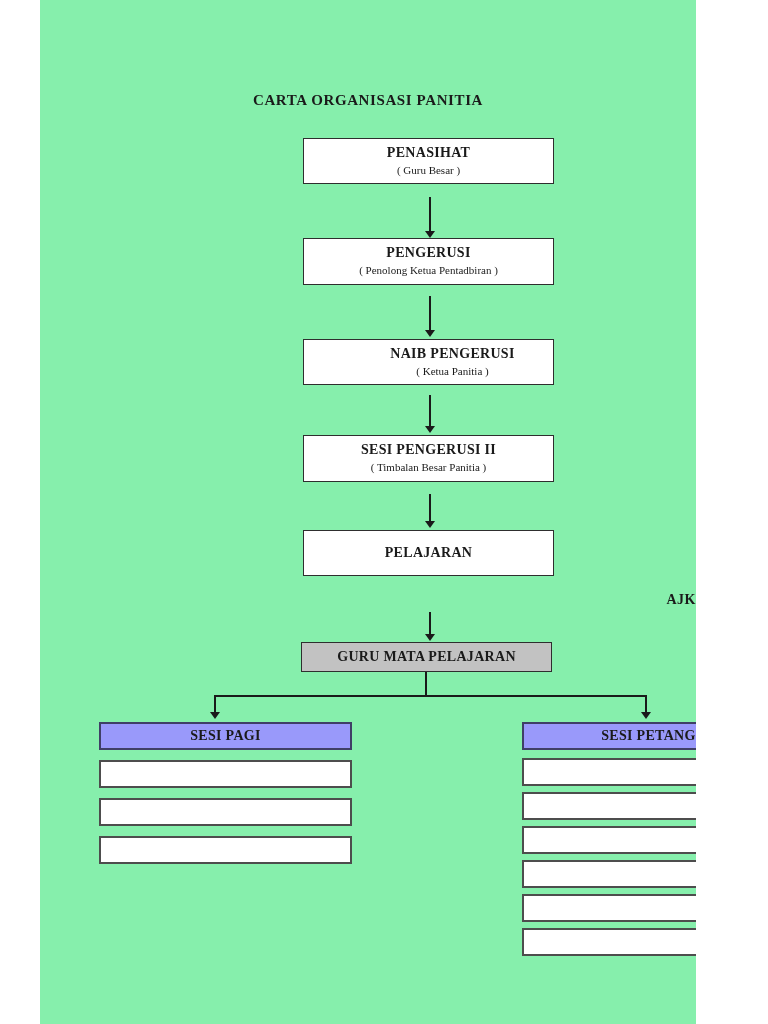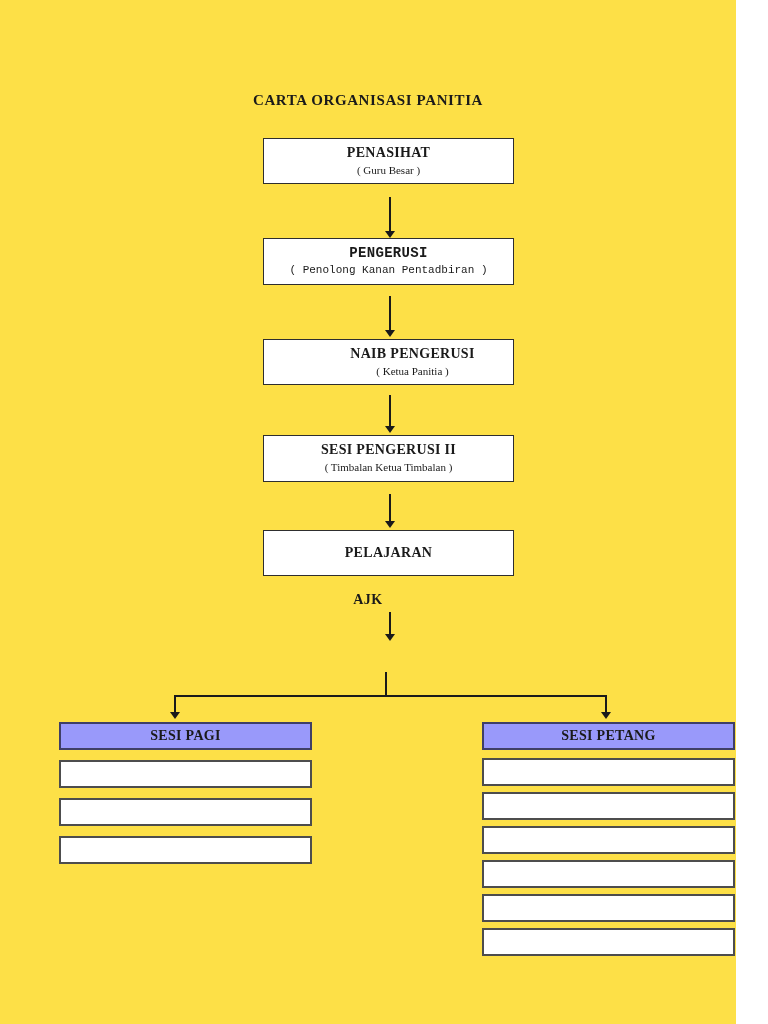--- a/index.html
+++ b/index.html
@@ -1,24 +1,25 @@
 <!DOCTYPE html>
 <html><head>
 <meta charset="utf-8">
 <style>
   * { margin: 0; padding: 0; box-sizing: border-box; }
   html, body { background: #ffffff; }
   body { font-family: "Liberation Serif", "DejaVu Serif", serif; color: #1a1a1a; }
 
   .page {
     position: relative;
-    width: 736px;
+    width: 656px;
     height: 1024px;
-    background: #fde047;
+    background: #86efac;
     overflow: hidden;
+    margin-left: 40px;
   }
 
   .chart-title {
     position: absolute;
     left: 0; right: 0;
     top: 92px;
     text-align: center;
     font-weight: bold;
     font-size: 15px;
     letter-spacing: 0.6px;
@@ -53,21 +54,21 @@
     justify-content: center;
     font-weight: bold;
     font-size: 14px;
     letter-spacing: 0.3px;
   }
 
   .ajk {
     position: absolute;
     left: 0; right: 0;
     top: 592px;
-    text-align: center;
+    text-align: right;
     font-weight: bold;
     font-size: 14px;
     letter-spacing: 0.5px;
   }
 
   
   .vline, .hline { position: absolute; background: #1a1a1a; }
   .vline { width: 2px; }
   .hline { height: 2px; }
 
@@ -125,61 +126,62 @@
   <div class="org-box" style="top:138px;height:46px;">
     <div class="t">PENASIHAT</div>
     <div class="s">( Guru Besar )</div>
   </div>
 
   <div class="varrow" style="left:384px;top:197px;height:41px;">
       <i class="shaft"></i>
       <i class="ahead"></i>
     </div>
 
-  <div class="org-box" style="top:238px;height:47px;font-family:Liberation Mono, monospace;">
+  <div class="org-box" style="top:238px;height:47px;">
     <div class="t">PENGERUSI</div>
-    <div class="s">( Penolong Kanan Pentadbiran )</div>
+    <div class="s">( Penolong Ketua Pentadbiran )</div>
   </div>
 
   <div class="varrow" style="left:384px;top:296px;height:41px;">
       <i class="shaft"></i>
       <i class="ahead"></i>
     </div>
 
   <div class="org-box" style="top:339px;height:46px;padding-left:48px;">
     <div class="t">NAIB PENGERUSI</div>
     <div class="s">( Ketua Panitia )</div>
   </div>
 
   <div class="varrow" style="left:384px;top:395px;height:38px;">
       <i class="shaft"></i>
       <i class="ahead"></i>
     </div>
 
   <div class="org-box" style="top:435px;height:47px;">
     <div class="t">SESI PENGERUSI II</div>
-    <div class="s">( Timbalan Ketua Timbalan )</div>
+    <div class="s">( Timbalan Besar Panitia )</div>
   </div>
 
   <div class="varrow" style="left:384px;top:494px;height:34px;">
       <i class="shaft"></i>
       <i class="ahead"></i>
     </div>
 
   <div class="org-box" style="top:530px;height:46px;">
     <div class="t">PELAJARAN</div>
   </div>
 
   <div class="ajk">AJK</div>
 
   <div class="varrow" style="left:384px;top:612px;height:29px;">
       <i class="shaft"></i>
       <i class="ahead"></i>
     </div>
 
+  <div class="gray-box">GURU MATA PELAJARAN</div>
 
   <div class="vline" style="left:385px;top:672px;height:25px;"></div>
   <div class="hline" style="left:174px;top:695px;width:433px;"></div>
   <div class="varrow" style="left:169px;top:697px;height:22px;">
       <i class="shaft"></i>
       <i class="ahead"></i>
     </div>
   <div class="varrow" style="left:600px;top:697px;height:22px;">
       <i class="shaft"></i>
       <i class="ahead"></i>

